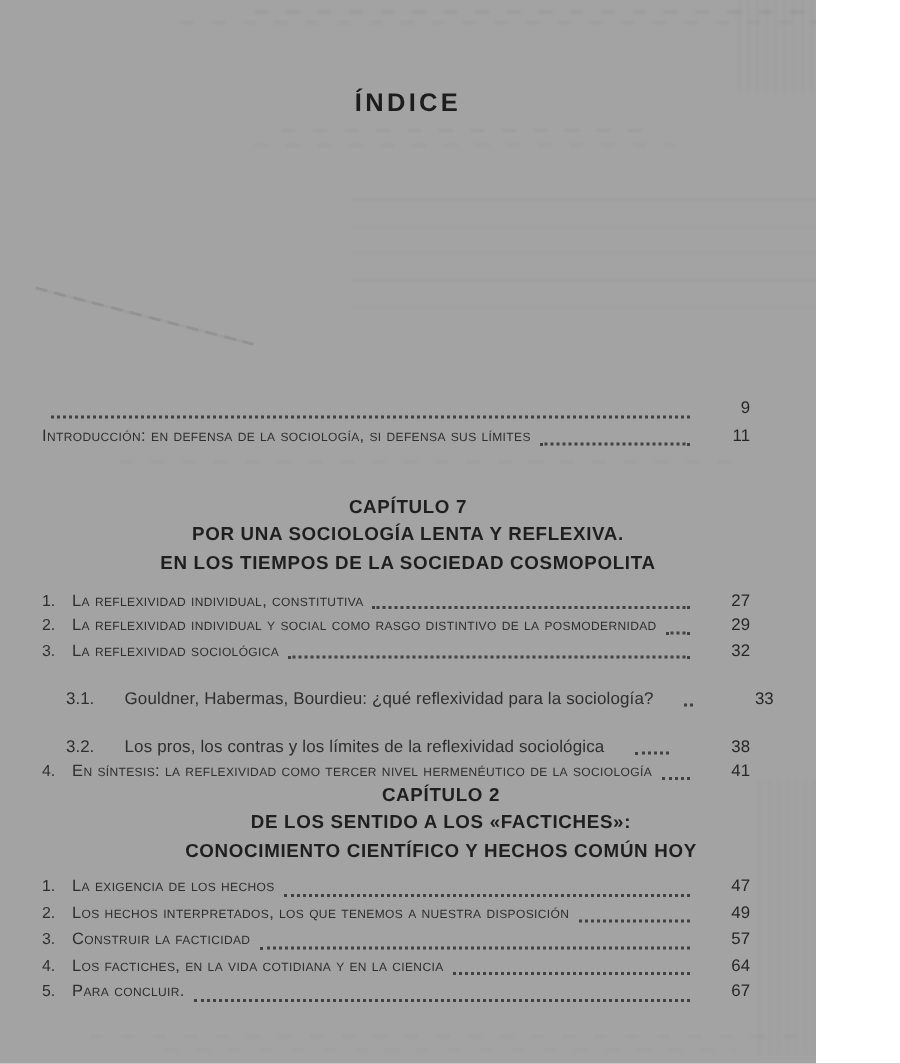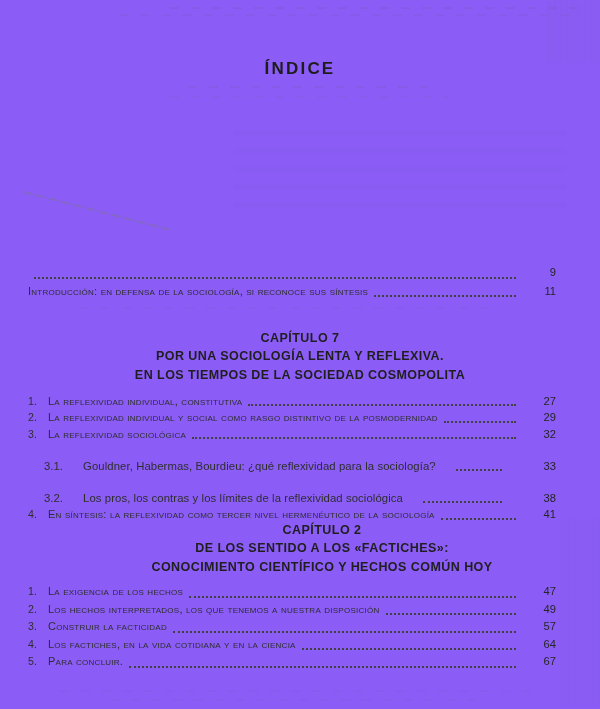--- a/index.html
+++ b/index.html
@@ -3,22 +3,22 @@
 <meta charset="utf-8">
 <style>
   html, body { margin: 0; padding: 0; }
   body {
     width: 600px; height: 709px;
     font-family: "Liberation Sans", sans-serif;
     background: #ffffff;
   }
   .page {
     position: relative;
-    width: 600px; height: 709px;
-    background: #8b5cf6;
+    width: 544px; height: 709px;
+    background: #a3a3a3;
     overflow: hidden;
     color: #2b2b2b;
   }
 
   
   .title {
     position: absolute; top: 60px; left: 0; right: 0;
     margin: 0; text-align: center;
     font-size: 17px; line-height: 17px; font-weight: bold;
     letter-spacing: 2.2px; color: #1d1d1d;
@@ -124,21 +124,21 @@
   <div class="artifact art-dash a-bot2"></div>
 
   <h1 class="title">ÍNDICE</h1>
 
   <section class="sect front-matter">
     <div class="row">
       <span class="leader"></span>
       <span class="pageno">9</span>
     </div>
     <div class="row">
-      <span class="label sc">Introducción: en defensa de la sociología, si reconoce sus síntesis</span>
+      <span class="label sc">Introducción: en defensa de la sociología, si defensa sus límites</span>
       <span class="leader"></span>
       <span class="pageno">11</span>
     </div>
   </section>
 
   <header class="chap-head chap-head-1">
     <div>CAPÍTULO 7</div>
     <div>POR UNA SOCIOLOGÍA LENTA Y REFLEXIVA.</div>
     <div>EN LOS TIEMPOS DE LA SOCIEDAD COSMOPOLITA</div>
   </header>

